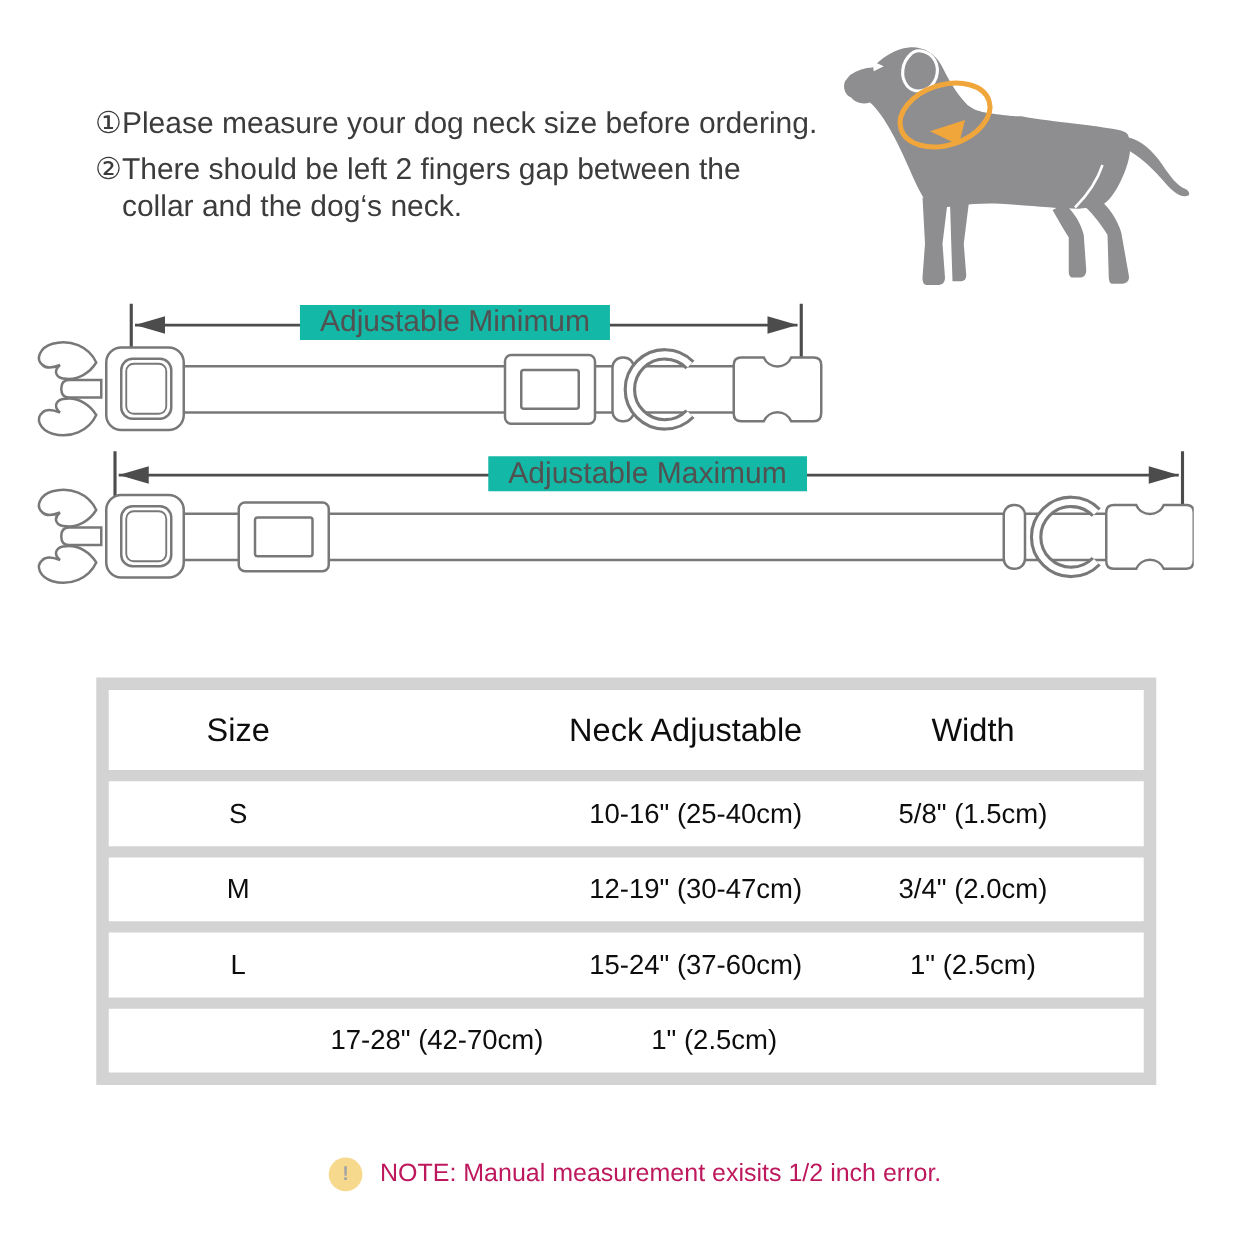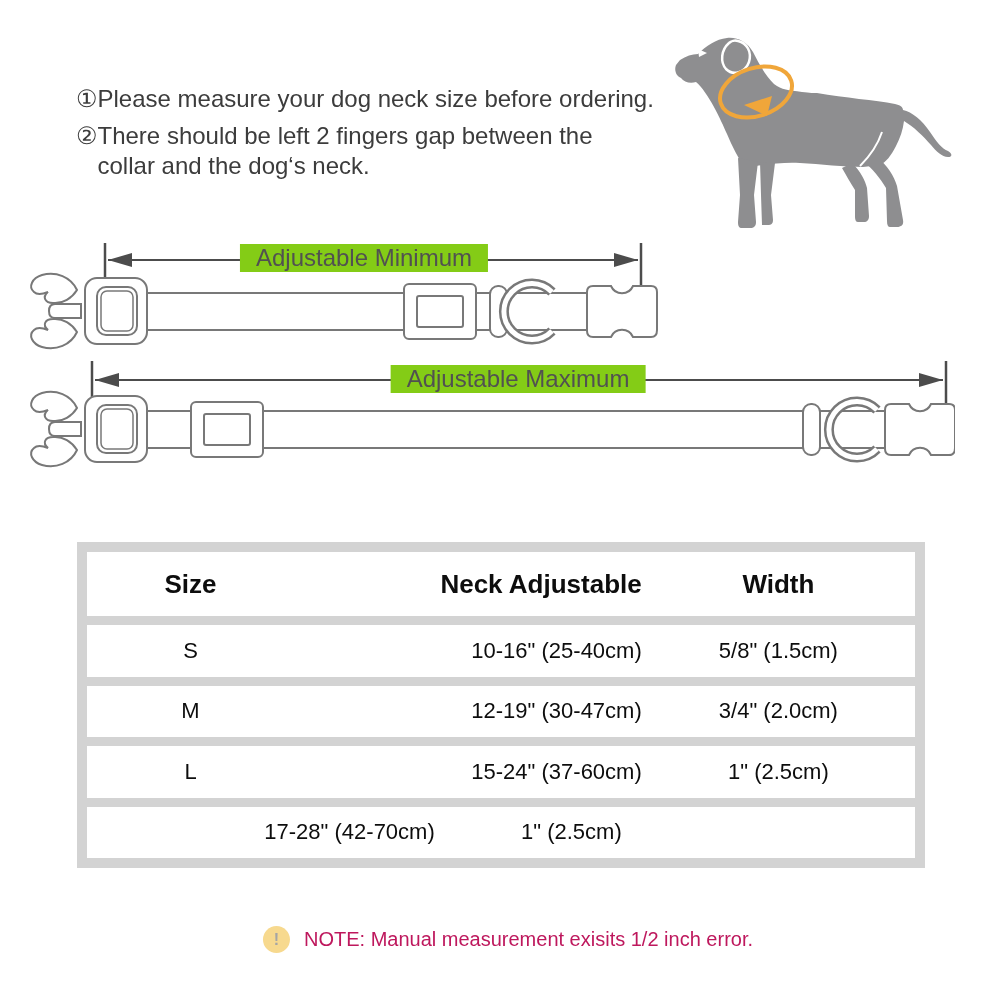--- a/index.html
+++ b/index.html
@@ -11,31 +11,31 @@
   .instructions{position:absolute;left:76px;top:84px;width:600px;color:#3c3c3c;}
   .instr-item{display:flex;align-items:flex-start;font-size:24px;line-height:30px;margin-bottom:7px;}
   .instr-marker{flex:0 0 auto;font-size:24px;}
   .instr-text{white-space:pre-line;}
   
   .dog-wrap{position:absolute;left:650px;top:10px;width:340px;height:230px;}
   
   .diagram{position:absolute;}
   .diagram svg{position:absolute;left:0;top:0;}
   .dim-label{
-    position:absolute;transform:translateX(-50%);background:#84cc16;
+    position:absolute;transform:translateX(-50%);background:#14b8a6;
     padding:0 16px;font-size:24px;color:#515151;white-space:nowrap;z-index:2;
   }
   
   .size-table{
     position:absolute;left:77px;top:542px;width:848px;height:326px;
     background:#d3d3d3;box-sizing:border-box;padding:10px;
     display:flex;flex-direction:column;gap:9px;
   }
   .t-row{background:#ffffff;display:flex;align-items:center;color:#0d0d0d;}
-  .t-head{height:64px;font-weight:bold;font-size:26px;}
+  .t-head{height:64px;font-weight:normal;font-size:26px;}
   .t-body{flex:1;font-size:22px;}
   .c1{width:25%;text-align:center;}
   .c2{width:42%;text-align:right;}
   .c3{width:33%;text-align:center;}
   
   .note{
     position:absolute;left:508px;top:926px;transform:translateX(-50%);
     display:flex;align-items:center;gap:14px;white-space:nowrap;
   }
   .note-icon{

